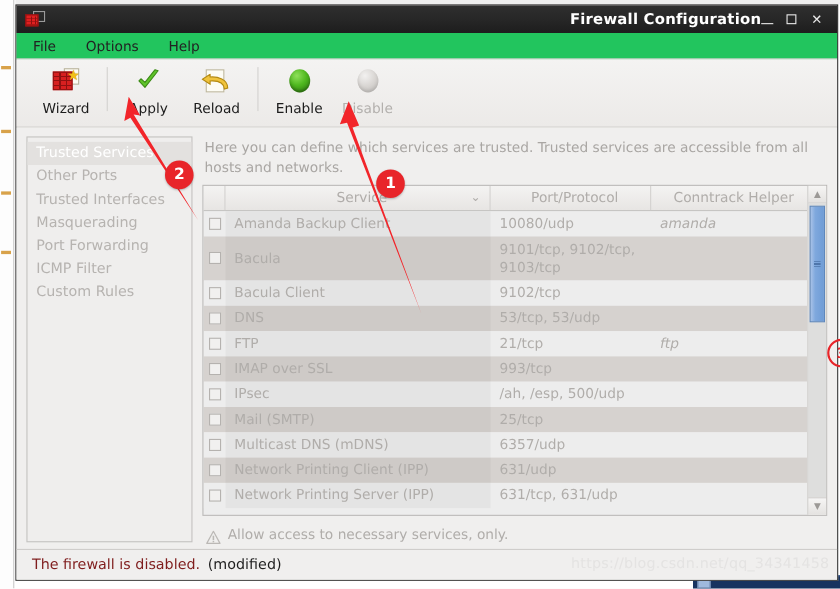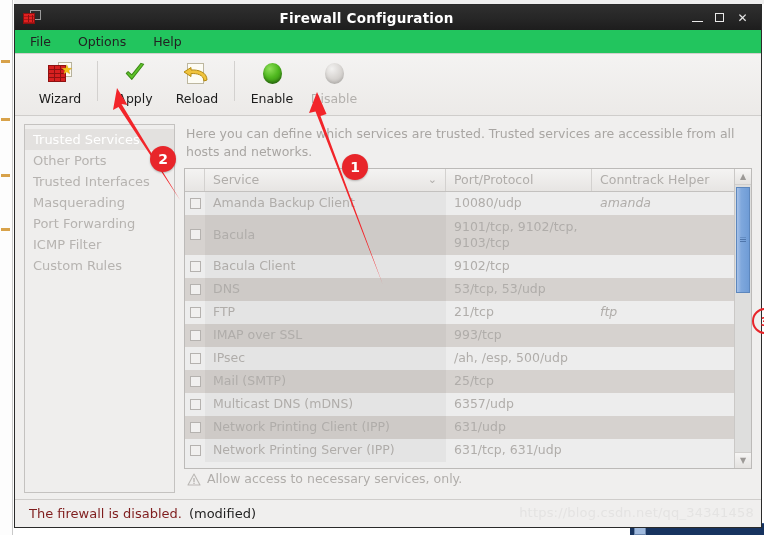--- a/index.html
+++ b/index.html
@@ -108,21 +108,21 @@
   .brick-shadow {
     position: absolute;
     left: 7px; top: 0;
     width: 11px; height: 10px;
     border: 1px solid #9a9a9a;
     box-sizing: border-box;
     background: transparent;
   }
   .title-text {
     flex: 1;
-    text-align: center;
+    text-align: right;
     color: #ffffff;
     font-size: 13.5px;
     font-weight: bold;
     letter-spacing: 0.2px;
     user-select: none;
   }
   .win-buttons {
     display: flex;
     align-items: center;
     gap: 12px;
@@ -349,20 +349,21 @@
   .th {
     font-size: 12.5px;
     color: #b0adaa;
     display: flex;
     align-items: center;
     padding-left: 8px;
     border-right: 1px solid #d3d1cf;
     box-sizing: border-box;
     position: relative;
     cursor: default;
+    justify-content: center;
   }
   .th.col-chk { width: 20px; padding-left: 0; }
   .th.col-svc { flex: 1; }
   .th.col-port { width: 146px; }
   .th.col-ct { width: 142px; border-right: none; }
   .th .sort-chev {
     position: absolute;
     right: 8px;
     top: 5px;
     color: #b0adaa;
@@ -441,21 +442,21 @@
     top: 50%;
     transform: translateY(-50%);
     height: 5px;
     background-image: repeating-linear-gradient(to bottom, #4f76ab 0 1px, transparent 1px 2px);
   }
 
   
   .hint {
     height: 22px;
     display: flex;
-    align-items: flex-start;
+    align-items: flex-end;
     gap: 6px;
     padding: 2px 0 0 3px;
     flex: none;
   }
   .warn-tri {
     width: 14px; height: 13px;
     position: relative;
     flex: none;
   }
   .hint-text {

